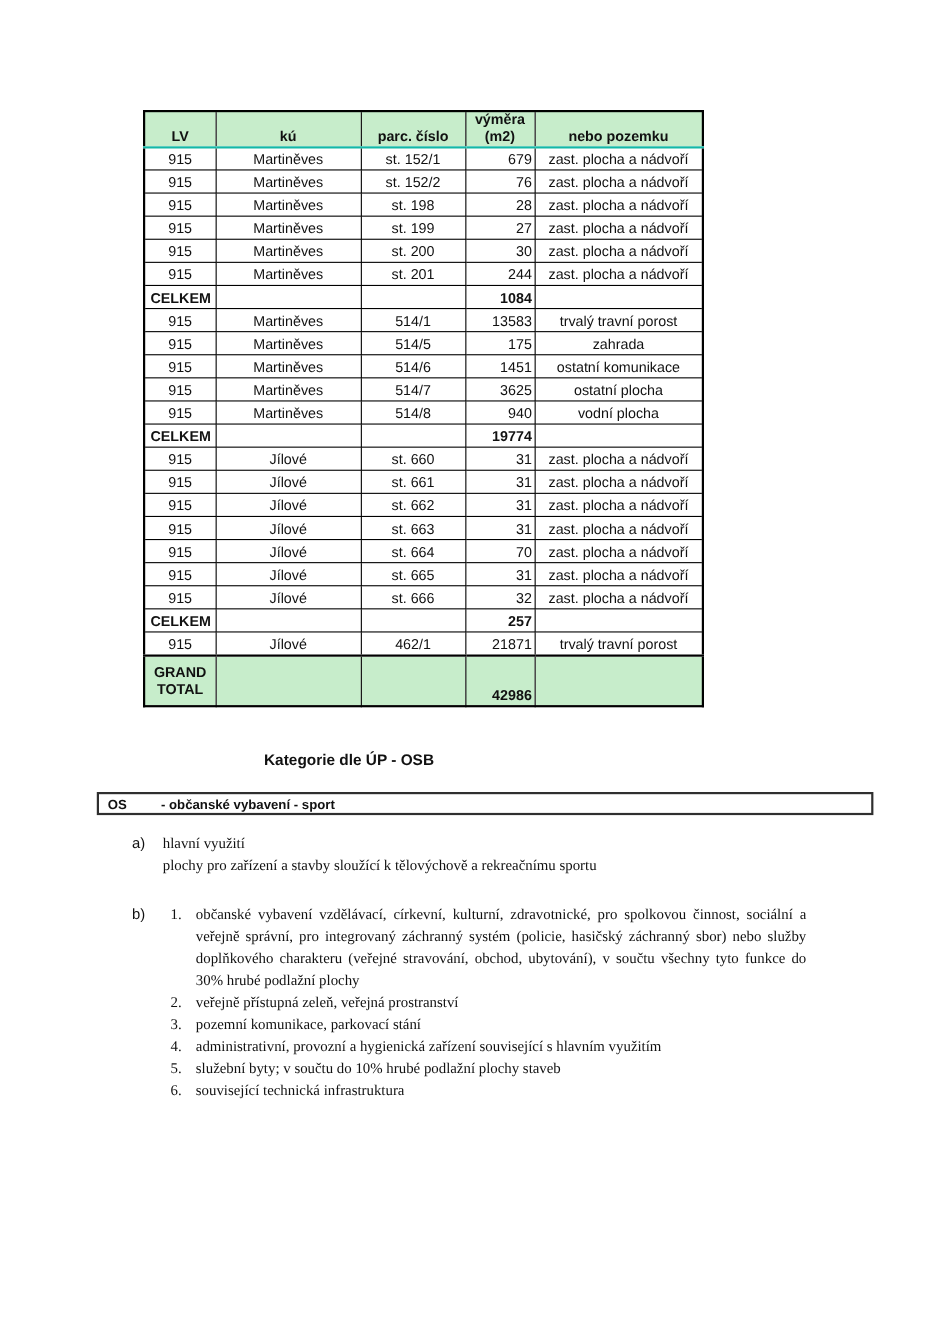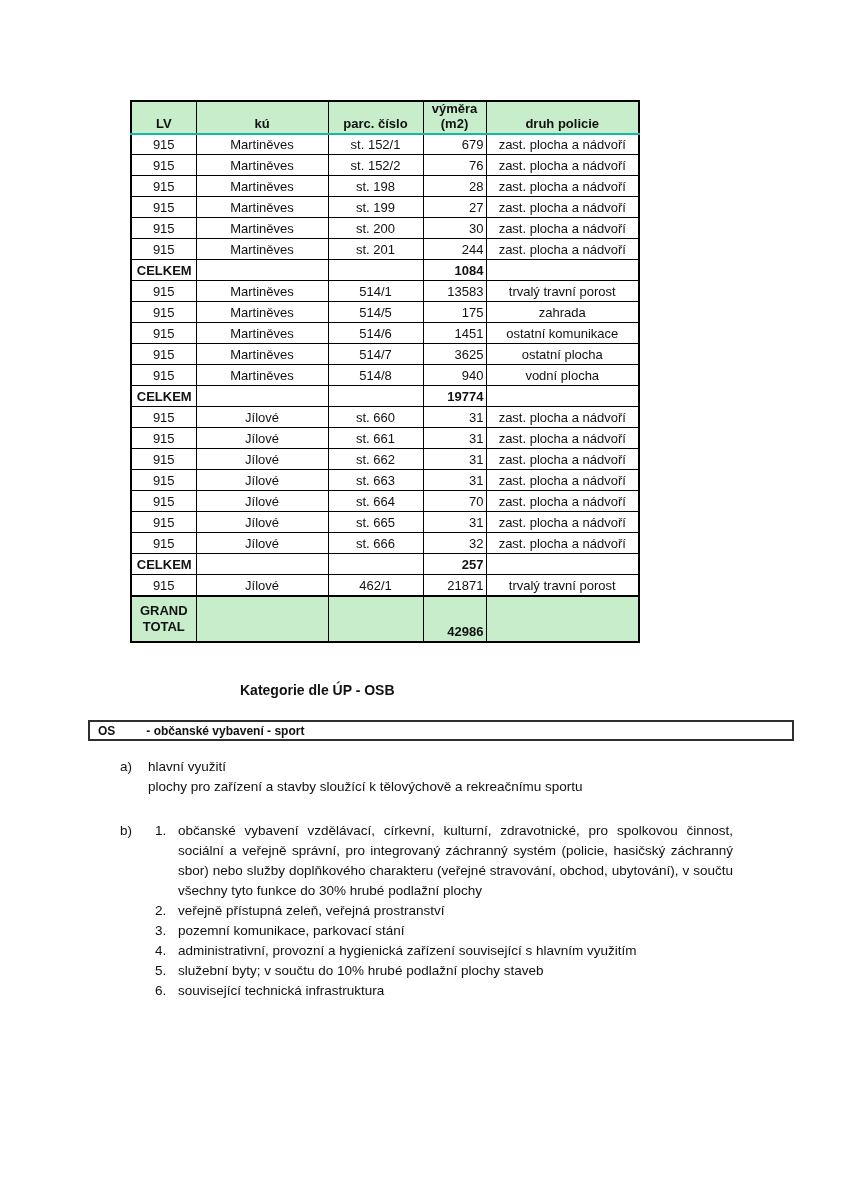--- a/index.html
+++ b/index.html
@@ -42,21 +42,21 @@
             border:2px solid #2f2f2f; display:flex; align-items:center;
             font-size:12px; font-weight:bold; background:#fff; }
   .os-code { margin-left:8px; }
   .os-label { margin-left:31px; }
 
   
   .section { position:absolute; display:flex; font-size:13.5px; line-height:20px; }
   .section-a { left:120px; top:757px; }
   .section-b { left:120px; top:821px; }
   .sec-letter { width:28px; flex:0 0 28px; }
-  .sec-content { width:600px; }
+  .sec-content { width:600px;font-family:Liberation Serif, serif; }
   .uses-list { list-style:none; }
   .uses-list li { display:flex; }
   .li-num { flex:0 0 30px; padding-left:7px; }
   .li-text { width:555px; text-align:justify; }
 </style>
 </head>
 <body>
 
 <div class="page">
 
@@ -69,21 +69,21 @@
         <col class="c3">
         <col class="c4">
     </colgroup>
     <thead>
         <tr>
           <th>LV</th>
           <th>kú</th>
           <th>parc. číslo</th>
           <th>výměra
 (m2)</th>
-          <th>druh policie</th>
+          <th>nebo pozemku</th>
         </tr>
       </thead>
     <tbody>
         <tr class="data">
           <td>915</td>
           <td>Martiněves</td>
           <td>st. 152/1</td>
           <td>679</td>
           <td>zast. plocha a nádvoří</td>
         </tr>

